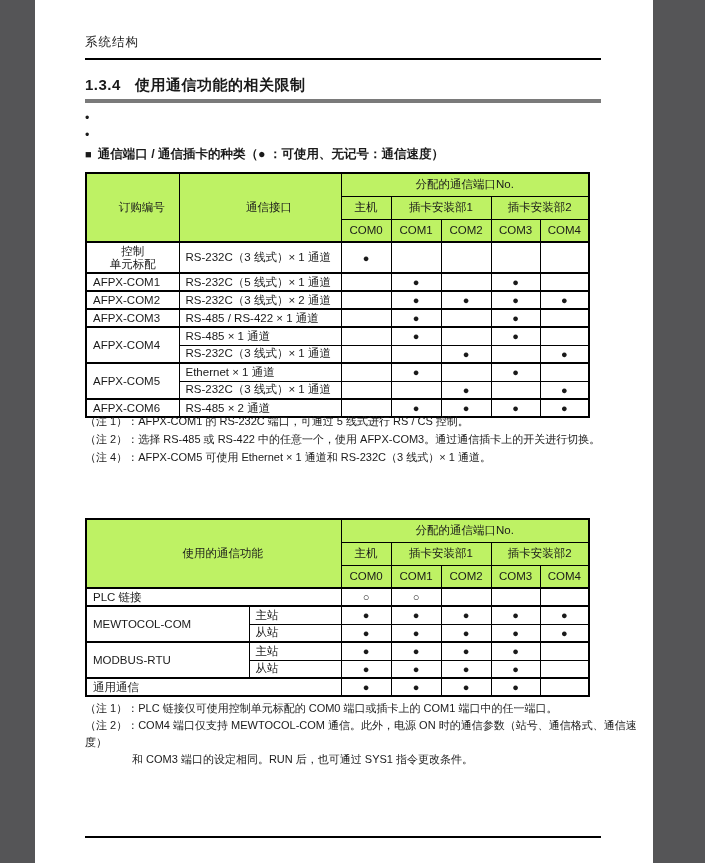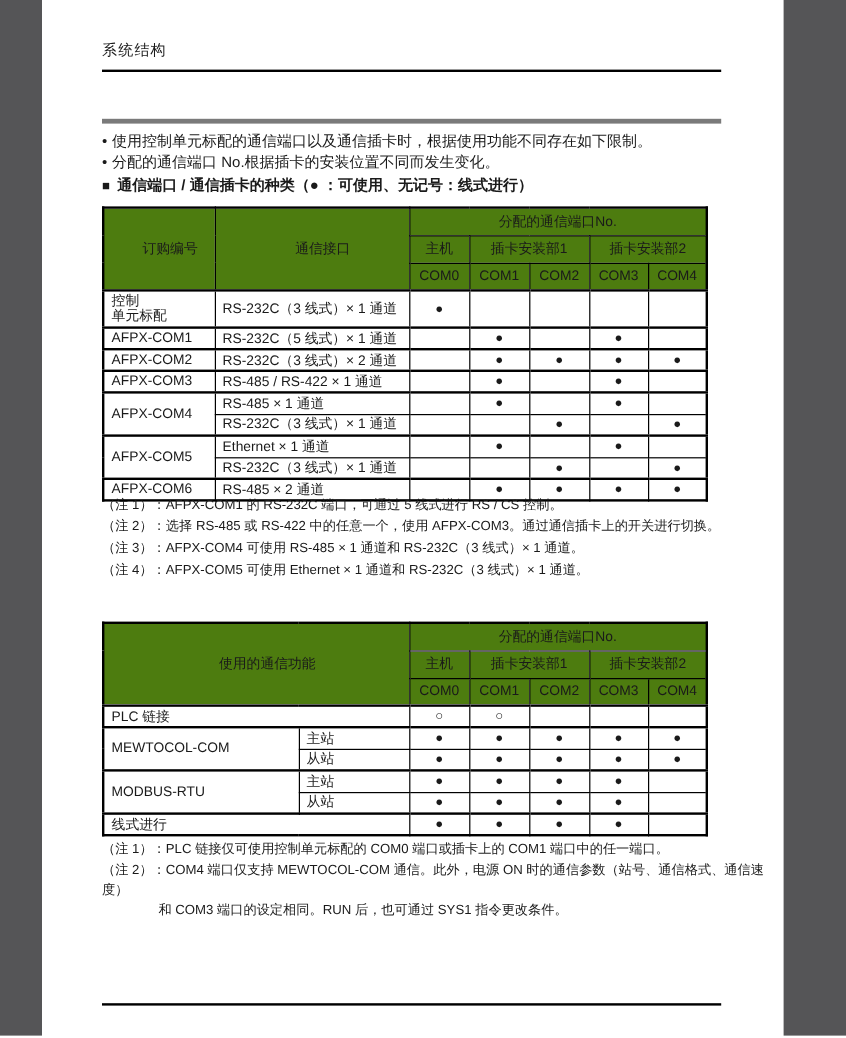--- a/index.html
+++ b/index.html
@@ -56,29 +56,29 @@
     border-collapse:collapse; table-layout:fixed;
     border:2px solid #000;
     font-size:11.5px;
   }
   table.t1 { top:172px; width:503px; }
   table.t2 { top:518px; width:503px; }
   .grid th, .grid td {
     border:1px solid #000; box-sizing:border-box;
     padding:0 6px; overflow:hidden;
   }
-  .grid thead th { background:#4d7c0f; font-weight:normal; text-align:center;margin-top:32px; }
+  .grid thead th { background:#bef264; font-weight:normal; text-align:center;margin-top:32px; }
   .grid thead { border-bottom:2px solid #000; }
   .grid thead tr { height:23px; }
   .grid tbody tr { height:18px; }
   .grid tbody tr.tall { height:31px; }
   .grid tbody tr.group td { border-top:2px solid #000; }
   td.mark { text-align:center; font-size:11px; padding:0; }
   td.lbl  { text-align:left; }
-  td.pre  { white-space:pre-line; line-height:13px; }
+  td.pre  { white-space:pre-line; line-height:13px;text-align:center; }
   th.left-head { text-align:left; padding-left:24px; }
 
   .notes {
     position:absolute; left:85px;
     font-size:11px; line-height:18px; width:560px;
   }
   .notes1 { top:412px; }
   .notes2 { top:700px; line-height:17px; }
   .note.indent { padding-left:47px; }
 
@@ -96,35 +96,36 @@
 <body>
 
 <div class="page">
 
   <div class="strip left"></div>
   <div class="strip right"></div>
 
   <div class="running-header">系统结构</div>
   <div class="header-rule"></div>
 
+  <h1 class="section-heading">
+    <span class="num">1.3.4</span><span>使用通信功能的相关限制</span>
+  </h1>
   <div class="section-rule"></div>
 
   <ul class="bullets">
     <li>
         <span class="b">•</span>
-        <span>使用控制单元标配的通信端口以及通信插卡时，根据使用功能不同存在如下限制。</span>
       </li>
     <li>
         <span class="b">•</span>
-        <span>分配的通信端口 No.根据插卡的安装位置不同而发生变化。</span>
       </li>
   </ul>
 
   <div class="tbl-caption cap1">
-    <span class="marker">■</span><span>通信端口 / 通信插卡的种类（● ：可使用、无记号：线式进行）</span>
+    <span class="marker">■</span><span>通信端口 / 通信插卡的种类（● ：可使用、无记号：通信速度）</span>
   </div>
 
   <table class="grid t1">
     <colgroup>
       <col style="width:93px">
         <col style="width:162px">
       <col style="width:50px">
         <col style="width:50px">
         <col style="width:50px">
         <col style="width:49px">
@@ -229,21 +230,20 @@
         <td class="mark">●</td>
         <td class="mark">●</td>
         <td class="mark">●</td>
       </tr>
     </tbody>
   </table>
 
   <div class="notes notes1">
     <div class="note">（注 1）：AFPX-COM1 的 RS-232C 端口，可通过 5 线式进行 RS / CS 控制。</div>
     <div class="note">（注 2）：选择 RS-485 或 RS-422 中的任意一个，使用 AFPX-COM3。通过通信插卡上的开关进行切换。</div>
-    <div class="note">（注 3）：AFPX-COM4 可使用 RS-485 × 1 通道和 RS-232C（3 线式）× 1 通道。</div>
     <div class="note">（注 4）：AFPX-COM5 可使用 Ethernet × 1 通道和 RS-232C（3 线式）× 1 通道。</div>
   </div>
 
 
   <table class="grid t2">
     <colgroup>
       <col style="width:163px">
         <col style="width:92px">
       <col style="width:50px">
         <col style="width:50px">
@@ -306,21 +306,21 @@
       </tr>
       <tr>
         <td class="lbl">从站</td>
         <td class="mark">●</td>
         <td class="mark">●</td>
         <td class="mark">●</td>
         <td class="mark">●</td>
         <td class="mark"></td>
       </tr>
       <tr class="group">
-        <td class="lbl" colspan="2">线式进行</td>
+        <td class="lbl" colspan="2">通用通信</td>
         <td class="mark">●</td>
         <td class="mark">●</td>
         <td class="mark">●</td>
         <td class="mark">●</td>
         <td class="mark"></td>
       </tr>
     </tbody>
   </table>
 
   <div class="notes notes2">

